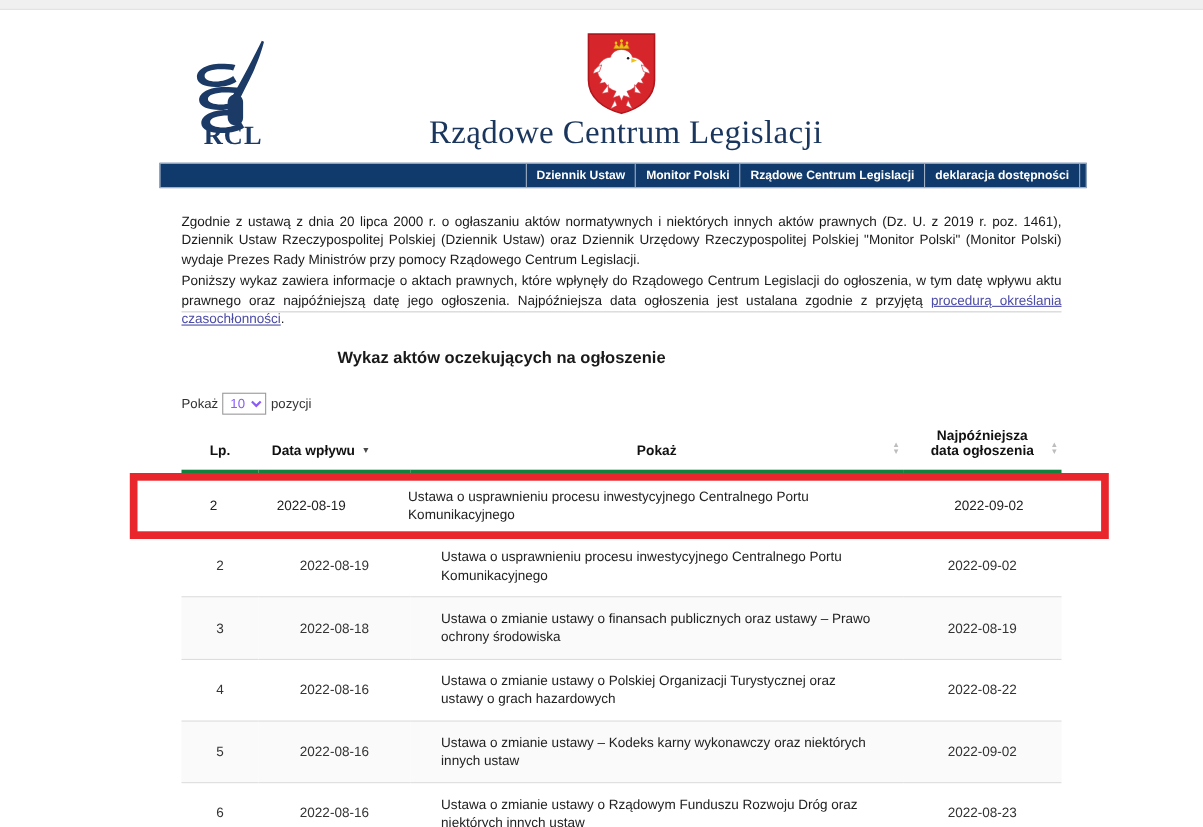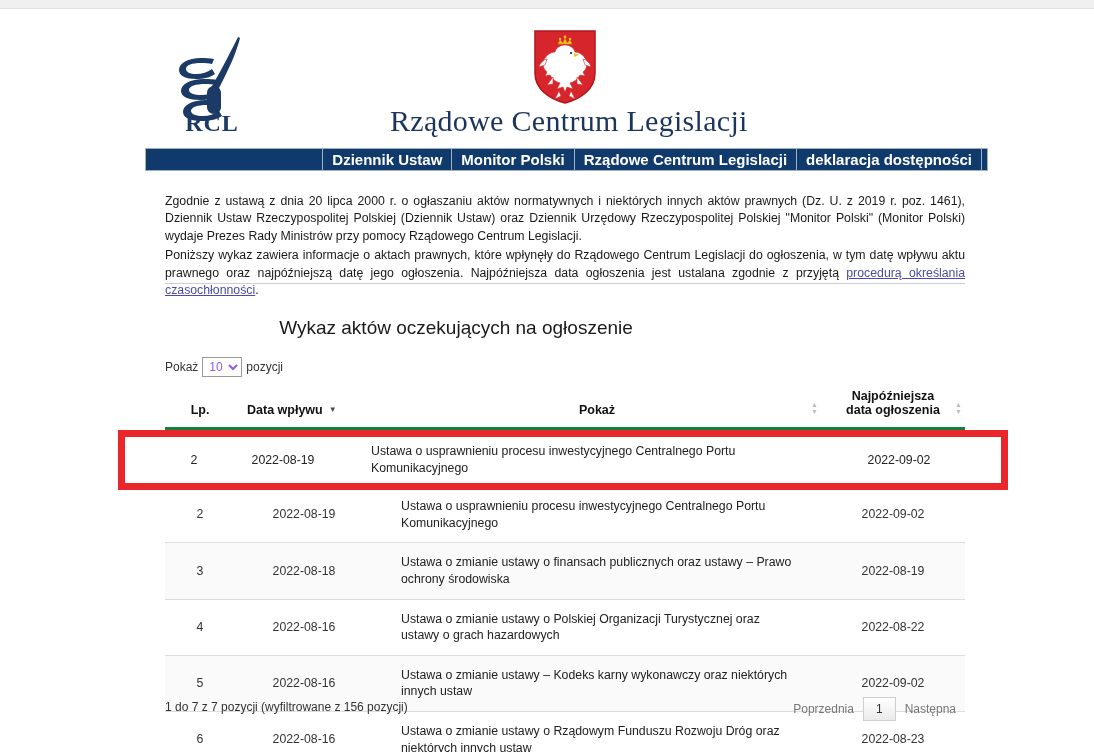--- a/index.html
+++ b/index.html
@@ -70,21 +70,21 @@
     height: 23px;
     background: #103a6b;
     border: 1px solid #9fb0c4;
     box-sizing: border-box;
     display: flex;
     justify-content: flex-end;
     align-items: stretch;
   }
   .navbar .nav-item {
     color: #ffffff;
-    font-size: 15px;
+    font-size: 11px;
     font-weight: bold;
     display: flex;
     align-items: center;
     padding: 0 9px;
     border-left: 1px solid #9fb0c4;
     white-space: nowrap;
     cursor: pointer;
   }
   .navbar .nav-end {
     width: 5px;
@@ -117,22 +117,22 @@
     background: #cfcfcf;
   }
 
   
   .section-title {
     position: absolute;
     left: 0;
     top: 300px;
     width: 912px;
     text-align: center;
-    font-size: 19px;
-    font-weight: normal;
+    font-size: 15px;
+    font-weight: bold;
     color: #1a1a1a;
   }
 
   
   .controls {
     position: absolute;
     left: 165px;
     top: 340px;
     width: 800px;
     height: 22px;
@@ -464,26 +464,20 @@
         <td class="td-lp">6</td>
         <td class="td-date">2022-08-16</td>
         <td class="td-title">Ustawa o zmianie ustawy o Rządowym Funduszu Rozwoju Dróg oraz niektórych innych ustaw</td>
         <td class="td-latest">2022-08-23</td>
       </tr>
 
     </tbody>
   </table>
 
   <div class="tbl-foot">
-    <div class="foot-info">1 do 7 z 7 pozycji (wyfiltrowane z 156 pozycji)</div>
-    <div class="paginate">
-      <div class="pbtn">Poprzednia</div>
-      <div class="pnum">1</div>
-      <div class="pbtn">Następna</div>
-    </div>
   </div>
 
   <div class="bottom-band"></div>
 
 </div>
 
 <div class="redbox-fill"></div>
 <div class="redbox-row">
   <div class="rr-lp">2</div>
   <div class="rr-date">2022-08-19</div>

